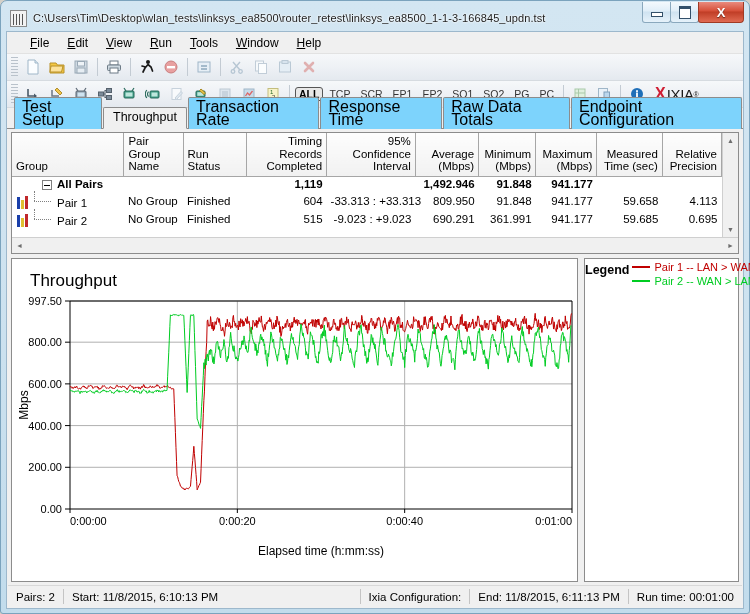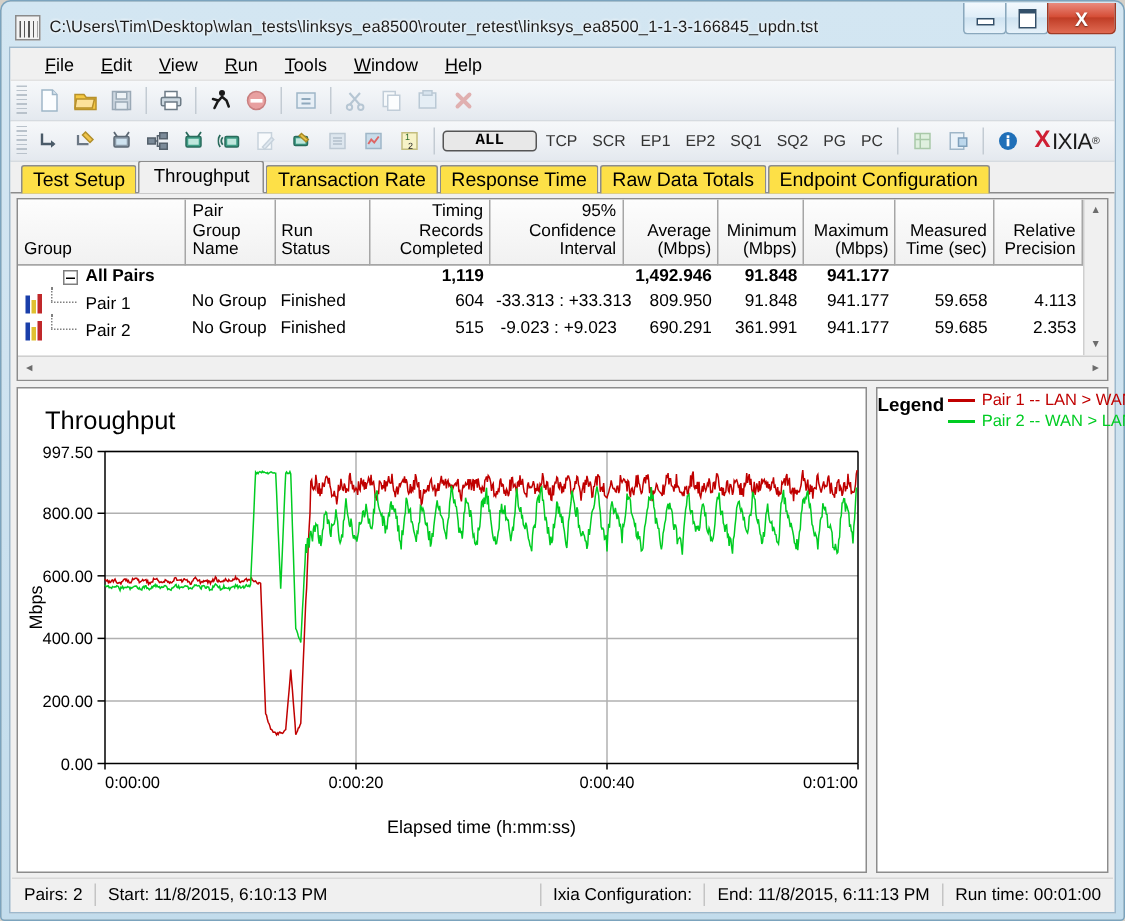--- a/index.html
+++ b/index.html
@@ -124,22 +124,21 @@
   }
   .tbtn svg { display: block; }
   .txtbtn {
     font-size: 10.5px; color: #333;
     padding: 1px 4px; margin: 0 1px;
     white-space: nowrap;
   }
   .txtbtn.sel {
     border: 1px solid #555; border-radius: 3px;
     background: #e8e8e8; font-weight: bold; color: #000;
-    padding: 0px 21px;
-    font-family: Liberation Mono, monospace;
+    padding: 0px 3px;
   }
   #ixia-logo {
     display: flex; align-items: center; margin-left: 6px;
   }
   #ixia-logo .x {
     color: #cf1f34; font-weight: bold; font-size: 16px;
     font-family: "Liberation Sans", sans-serif;
     line-height: 1; margin-right: 1px;
   }
   #ixia-logo .name {
@@ -149,25 +148,25 @@
   #ixia-logo .tm { font-size: 7px; color: #1a1a1a; vertical-align: super; }
 
   
   #tabstrip {
     height: 21px; display: flex; align-items: flex-end;
     background: #f0f0f0;
     padding-left: 7px;
     border-bottom: 1px solid #8c8c8c;
   }
   .tab {
-    font-size: 13px; color: #000;
+    font-size: 16px; color: #000;
     padding: 2px 7px 3px 7px;
     border: 1px solid #8c8c8c;
     border-bottom: none;
-    background: #fde047;
+    background: #7dd3fc;
     margin-right: 1px;
     border-radius: 2px 2px 0 0;
     position: relative; top: 1px;
     line-height: 13px;
   }
   .tab.active {
     background: #f0f0f0;
     font-size: 12.5px;
     padding: 3px 9px 4px 9px;
     top: 1px;
@@ -658,21 +657,21 @@
                   </span>
                 </td>
                 <td>No Group</td>
                 <td>Finished</td>
                 <td class="num">515</td>
                 <td class="num">-9.023 : +9.023</td>
                 <td class="num">690.291</td>
                 <td class="num">361.991</td>
                 <td class="num">941.177</td>
                 <td class="num">59.685</td>
-                <td class="num">2.353</td>
+                <td class="num">0.695</td>
               </tr>
             </tbody>
           </table>
         </div>
         <div id="grid-vscroll">
           <div class="sb-arrow">▲</div>
           <div class="sb-arrow">▼</div>
         </div>
       </div>
       <div id="grid-hscroll">

